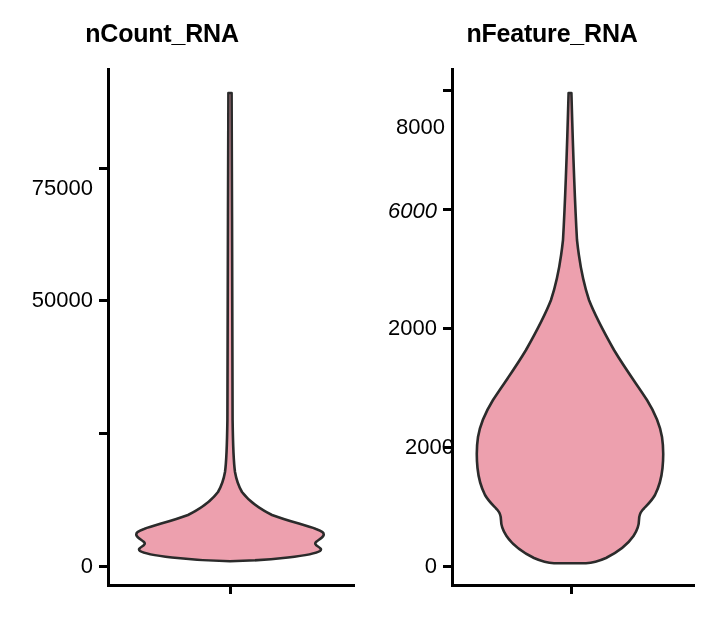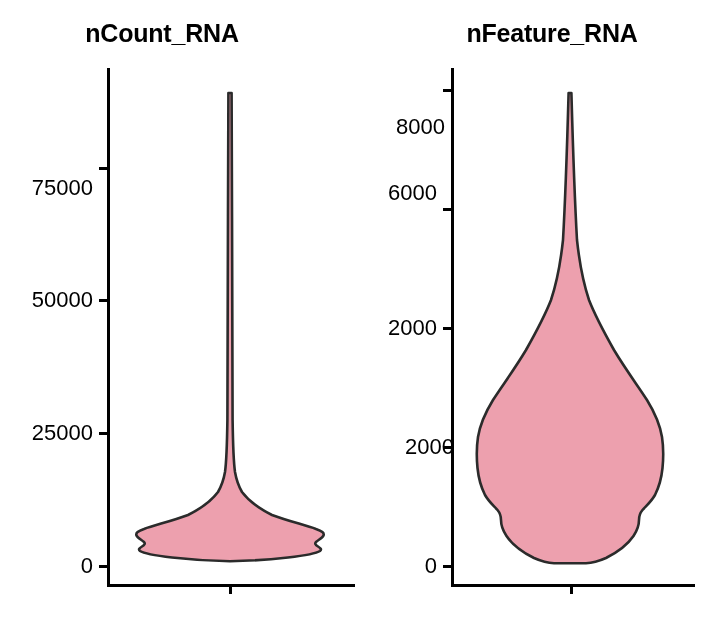--- a/index.html
+++ b/index.html
@@ -116,21 +116,20 @@
                C 155,525 172,521 188,515
                C 202,508 212,500 218,492
                C 221.5,486 223.6,480 225.0,472
                C 226.4,462 227.0,448 227.4,420
                C 227.6,330 228.0,200 228.4,93
                Z" stroke="#2b2b2b"></path>
     </svg>
 
     <div class="tick-label" style="left:0px; top:157px; width:93px;margin-top:20px;">75000</div>
     <div class="tick-label" style="left:0px; top:289px; width:93px;">50000</div>
-    <div class="tick-label" style="left:0px; top:422px; width:93px;">25000</div>
     <div class="tick-label" style="left:0px; top:555px; width:93px;">0</div>
   </div>
 
   <div class="panel" id="panel-nfeature">
     <div class="panel-title">nFeature_RNA</div>
 
     <svg class="axis-svg" viewBox="0 0 360 620">
 
       <line class="axis-line" x1="92" y1="68" x2="92" y2="585"></line>
 
@@ -168,19 +167,19 @@
                C 116.5,458 116.5,447 118.0,437
                C 120.0,425 125.0,413 133.0,400
                C 142.0,386 154.0,370 166.0,350
                C 175.0,334 184.0,318 191.0,300
                C 196.0,285 200.0,268 203.0,240
                C 205.0,205 207.0,150 208.6,93
                Z" stroke="#2b2b2b"></path>
     </svg>
 
     <div class="tick-label" style="left:8px; top:79px; width:77px;margin-top:37px;">8000</div>
-    <div class="tick-label" style="left:0px; top:182px; width:77px;">6000</div>
+    <div class="tick-label" style="left:0px; top:200px; width:77px;font-style:italic;">6000</div>
     <div class="tick-label" style="left:0px; top:317px; width:77px;">2000</div>
     <div class="tick-label" style="left:17px; top:436px; width:77px;">2000</div>
     <div class="tick-label" style="left:0px; top:555px; width:77px;">0</div>
   </div>
 
 </div>
 
 </body></html>

